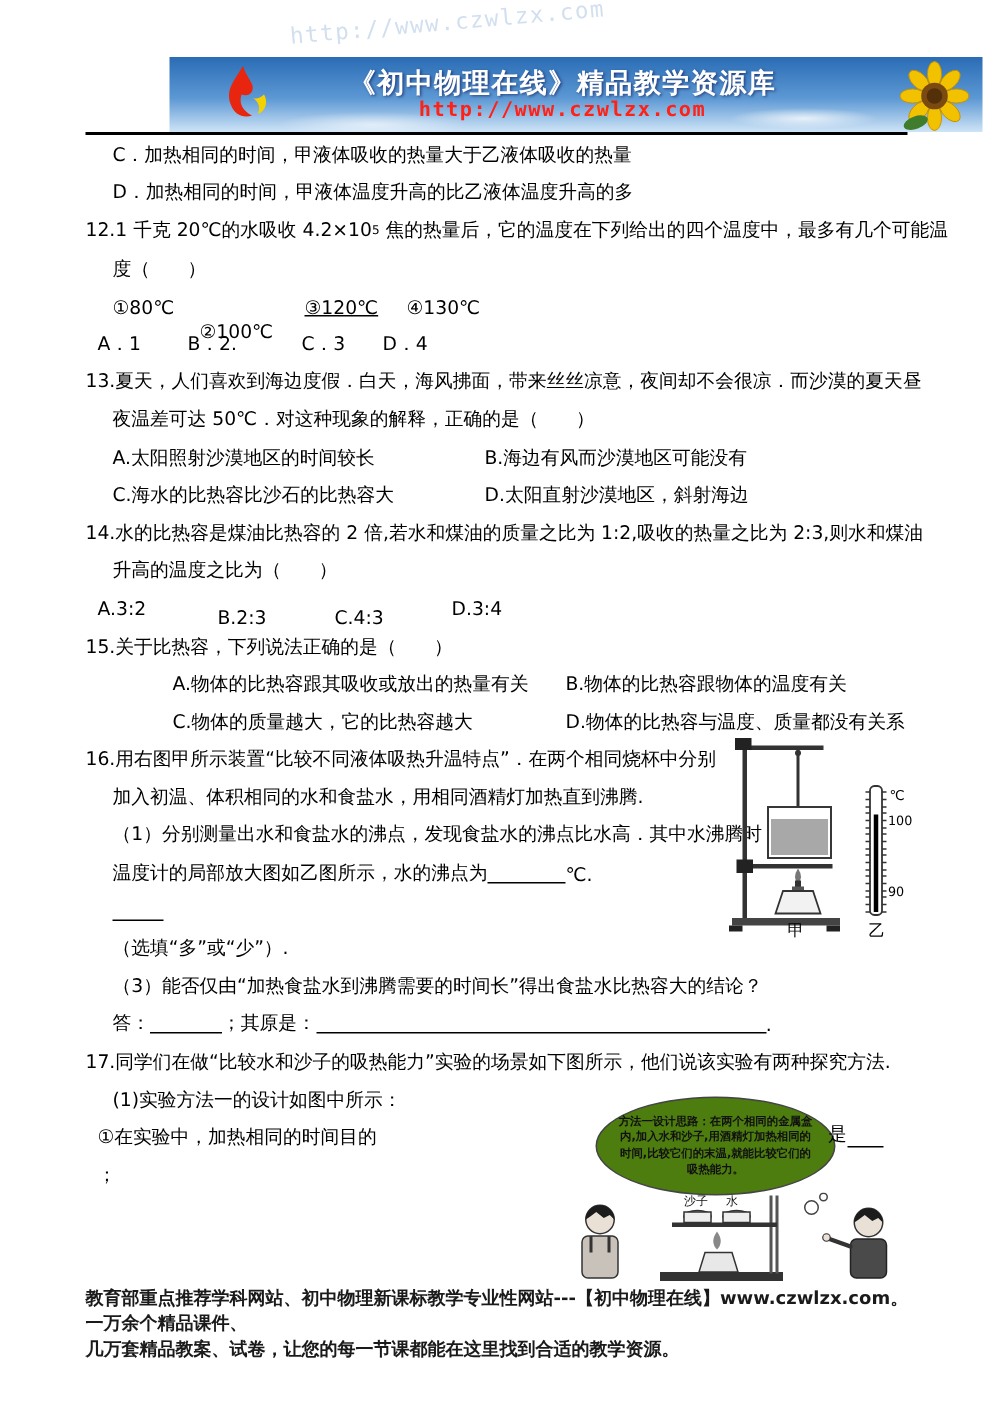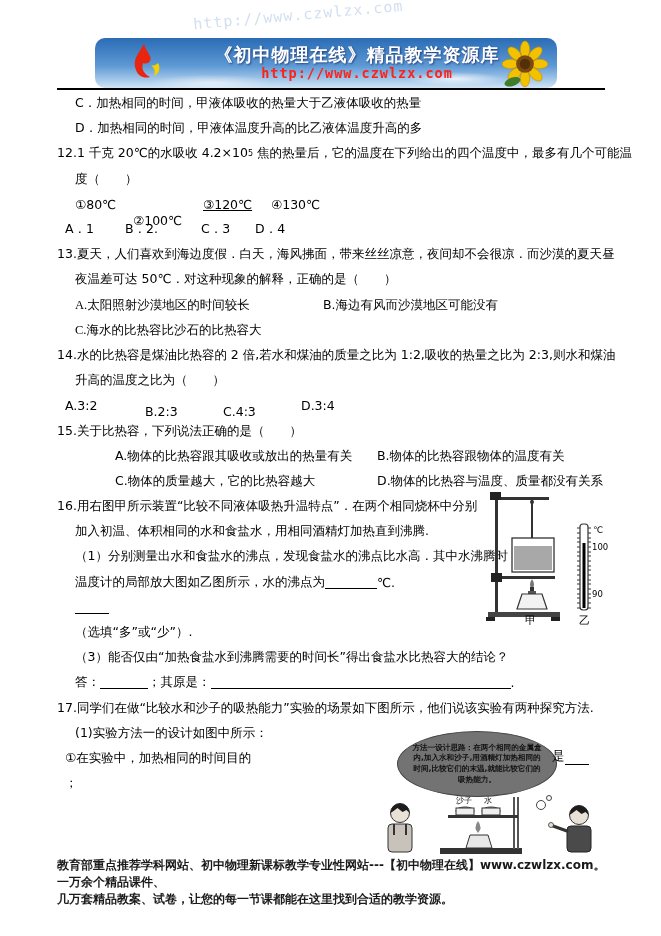--- a/index.html
+++ b/index.html
@@ -6,25 +6,25 @@
   html,body { background:#ffffff; }
   .page { position:relative; width:661px; height:936px; background:#fff;
           font-family:"DejaVu Sans", sans-serif; color:#000; overflow:hidden; }
 
   
   .watermark { position:absolute; left:193px; top:6px; transform:rotate(-5deg);
                color:rgba(140,175,215,.40); font-size:15px; letter-spacing:1px;
                font-family:"DejaVu Sans Mono", monospace; }
 
   
-  .banner { position:absolute; left:95px; top:38px; width:462px; height:50px; overflow:hidden;
+  .banner { position:absolute; left:113px; top:38px; width:542px; height:50px; overflow:hidden;
             background:
               radial-gradient(ellipse 70px 10px at 78% 82%, rgba(255,255,255,.75), rgba(255,255,255,0) 70%),
               radial-gradient(ellipse 90px 12px at 25% 90%, rgba(255,255,255,.6), rgba(255,255,255,0) 70%),
-              linear-gradient(180deg,#2a6cb5 0%, #5c98d4 55%, #cfe4f6 100%); border-radius: 10px; }
+              linear-gradient(180deg,#2a6cb5 0%, #5c98d4 55%, #cfe4f6 100%); }
   .logo { position:absolute; left:30px; top:4px; width:42px; height:42px; }
   .banner-title { position:absolute; left:102px; top:5px; width:320px; text-align:center;
                   color:#fff; font-size:18px; font-weight:bold; letter-spacing:1px;
                   font-family:"DejaVu Serif", serif; text-shadow:1px 1px 2px rgba(0,0,60,.55);
                   white-space:nowrap; }
   .banner-url { position:absolute; left:102px; top:27px; width:320px; text-align:center;
                 color:#ff2016; font-size:13.5px; font-weight:bold; letter-spacing:1px;
                 font-family:"DejaVu Sans Mono", monospace; }
   .sunflower { position:absolute; right:8px; top:2px; width:48px; height:48px; }
 
@@ -34,28 +34,28 @@
   .content { position:absolute; left:57px; top:91px; width:560px; font-size:12.5px; }
   .ln { height:25.2px; display:flex; align-items:center; white-space:pre; }
   .ln span { white-space:pre; }
   .in1 { padding-left:18px; }
   .in2 { padding-left:8px; }
   sup { font-size:8px; vertical-align:super; line-height:0; }
   .w58{display:inline-block;width:58px;} .w70{display:inline-block;width:70px;margin-top:32px;}
   .w68{display:inline-block;width:68px;text-decoration:underline;} .w60{display:inline-block;width:60px;}
   .w76{display:inline-block;width:76px;} .w54{display:inline-block;width:54px;}
   .w80{display:inline-block;width:80px;} .w78{display:inline-block;width:78px;margin-top:12px;}
-  .w248{display:inline-block;width:248px;font-family:Liberation Serif, serif;} .w262{display:inline-block;width:262px;margin-left:40px;}
+  .w248{display:inline-block;width:248px;} .w262{display:inline-block;width:262px;margin-left:40px;}
   .blank { display:inline-block; border-bottom:1px solid #000; height:13px; }
   .b24{width:24px;} .b34{width:34px;} .b48{width:48px;} .b52{width:52px;} .b300{width:300px;}
 
   
   .fig16 { position:absolute; left:485px; top:490px; width:125px; height:135px; }
   .cloud { position:absolute; left:397px; top:731px; width:160px; height:66px;
-           border:1.5px solid #444; border-radius:50%; background:#737373;
+           border:1.5px solid #444; border-radius:50%; background:#4d7c0f;
            display:flex; align-items:center; justify-content:center; text-align:center;
            font-size:7.6px; line-height:1.4; padding:9px 14px; color:#111; font-weight:bold; }
   .shi-line { position:absolute; left:552px; top:748px; font-size:12.5px; display:flex; align-items:flex-end; }
   .fig17 { position:absolute; left:378px; top:795px; width:235px; height:62px; }
 
   
   .footer { position:absolute; left:57px; top:857px; width:556px; font-size:12px;
             font-weight:bold; line-height:17px; color:#1a1a1a;
             font-family:"DejaVu Sans", sans-serif; }
 </style>
@@ -110,20 +110,21 @@
       <span>D．4</span>
     </div>
     <div class="ln">13.夏天，人们喜欢到海边度假．白天，海风拂面，带来丝丝凉意，夜间却不会很凉．而沙漠的夏天昼</div>
     <div class="ln in1">夜温差可达 50℃．对这种现象的解释，正确的是（　　）</div>
     <div class="ln in1">
       <span class="w248">A.太阳照射沙漠地区的时间较长</span>
       <span>B.海边有风而沙漠地区可能没有</span>
     </div>
     <div class="ln in1">
       <span class="w248">C.海水的比热容比沙石的比热容大</span>
+      <span>D.太阳直射沙漠地区，斜射海边</span>
     </div>
     <div class="ln">14.水的比热容是煤油比热容的 2 倍,若水和煤油的质量之比为 1:2,吸收的热量之比为 2:3,则水和煤油</div>
     <div class="ln in1">升高的温度之比为（　　）</div>
     <div class="ln in2">
       <span class="w80">A.3:2</span>
       <span class="w78">B.2:3</span>
       <span class="w78">C.4:3</span>
       <span>D.3:4</span>
     </div>
     <div class="ln">15.关于比热容，下列说法正确的是（　　）</div>

